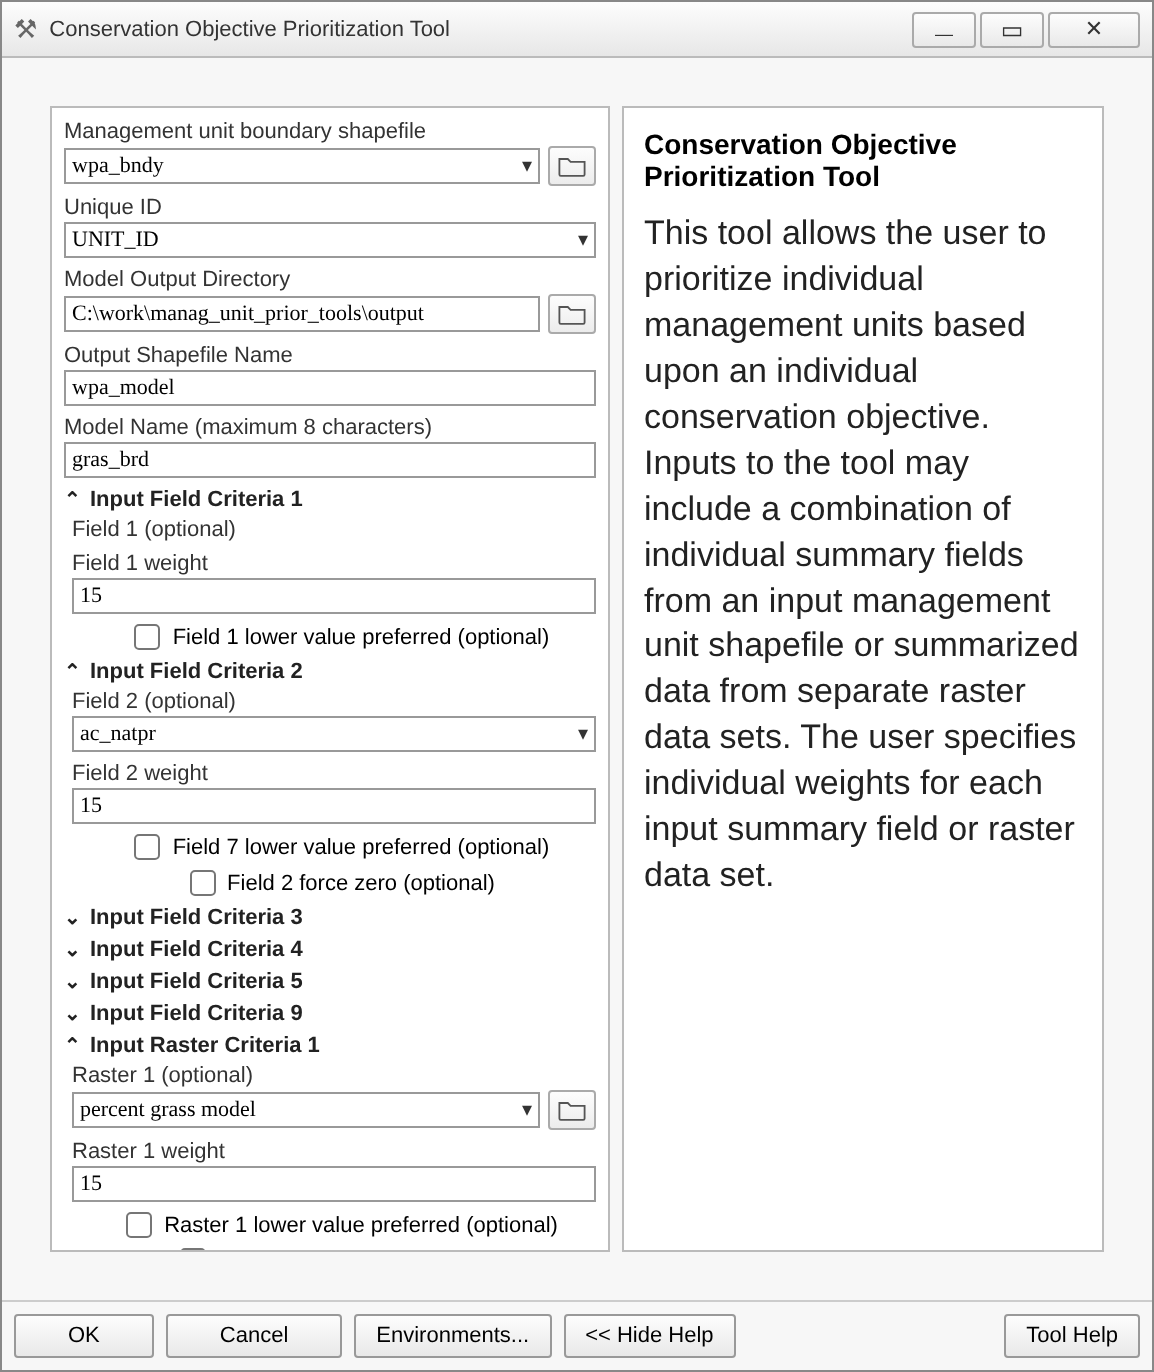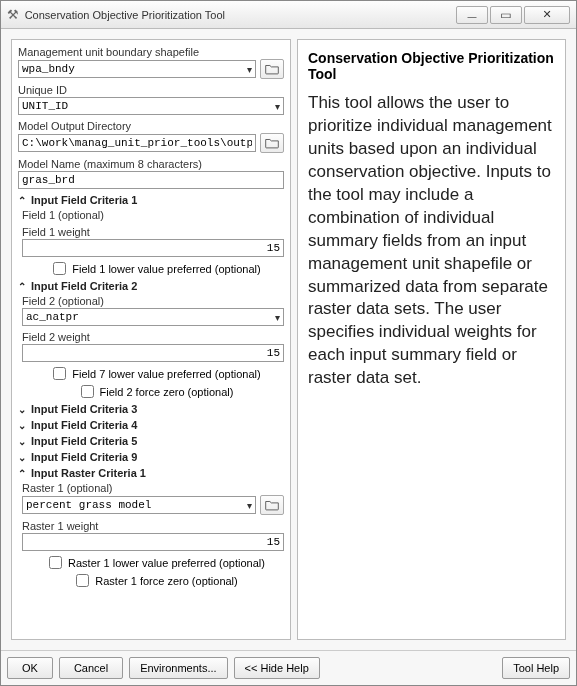--- a/index.html
+++ b/index.html
@@ -54,21 +54,21 @@
     margin-left: 2px;
   }
   .win-btn.close { width: 46px; }
   .win-btn.close::after { content: "✕"; font-size:11px; }
   .win-btn.min::after { content: "—"; font-size:9px; position:relative; top:2px; }
   .win-btn.max::after { content: "▭"; font-size:12px; }
 
   .body-area {
     flex: 1;
     display: flex;
-    padding: 10px;
+    padding: 24px;
     gap: 6px;
     background: #f7f7f7;
     overflow: hidden;
   }
   .form-panel {
     width: 280px;
     border: 1px solid #bbb;
     background: #fff;
     padding: 6px;
     overflow-y: auto;
@@ -105,23 +105,23 @@
     gap: 4px;
     align-items: center;
   }
   .tinput, .tselect {
     width: 100%;
     height: 18px;
     border: 1px solid #999;
     padding: 0 3px;
     font-size: 11px;
     background: #fff;
-    font-family: Liberation Mono, monospace;
-  }
-  .tinput.right { text-align: right; }
+    font-family: Liberation Serif, serif;
+  }
+  .tinput.right { }
   .tselect {
     appearance: none;
     background: #fff;
     padding-right: 18px;
   }
   .select-wrap { position: relative; flex:1; }
   .select-wrap::after {
     content: "▾";
     position: absolute;
     right: 4px;
@@ -174,21 +174,21 @@
   .button-bar {
     border-top: 1px solid #ccc;
     padding: 6px;
     display: flex;
     gap: 6px;
     background: #f7f7f7;
     align-items: center;
   }
   .btn {
     height: 22px;
-    padding: 0 14px;
+    padding: 0 26px;
     border: 1px solid #999;
     background: linear-gradient(#fdfdfd, #e9e9e9);
     font-size: 11px;
     border-radius: 2px;
     cursor: pointer;
     font-family: inherit;
   }
   .btn.wide { padding: 0 10px; }
   .spacer { flex: 1; }
 
@@ -240,20 +240,24 @@
         <div class="frow">
           <input class="tinput" value="C:\work\manag_unit_prior_tools\output" style="">
           <div class="browse-btn">
             <svg viewBox="0 0 20 16">
                 <path d="M1 3 h6 l2 2 h10 v9 a1 1 0 0 1 -1 1 H2 a1 1 0 0 1 -1 -1 Z" fill="none" stroke="#555" stroke-width="1.3"></path>
               </svg>
           </div>
         </div>
       </div>
 
+      <div class="fgroup">
+        <span class="flabel">Output Shapefile Name</span>
+        <input class="tinput" value="wpa_model" style="">
+      </div>
 
       <div class="fgroup">
         <span class="flabel">Model Name (maximum 8 characters)</span>
         <input class="tinput" value="gras_brd" style="">
       </div>
 
       <div class="section-header">
         <span class="chev">⌃</span>
         <span>Input Field Criteria 1</span>
       </div>

